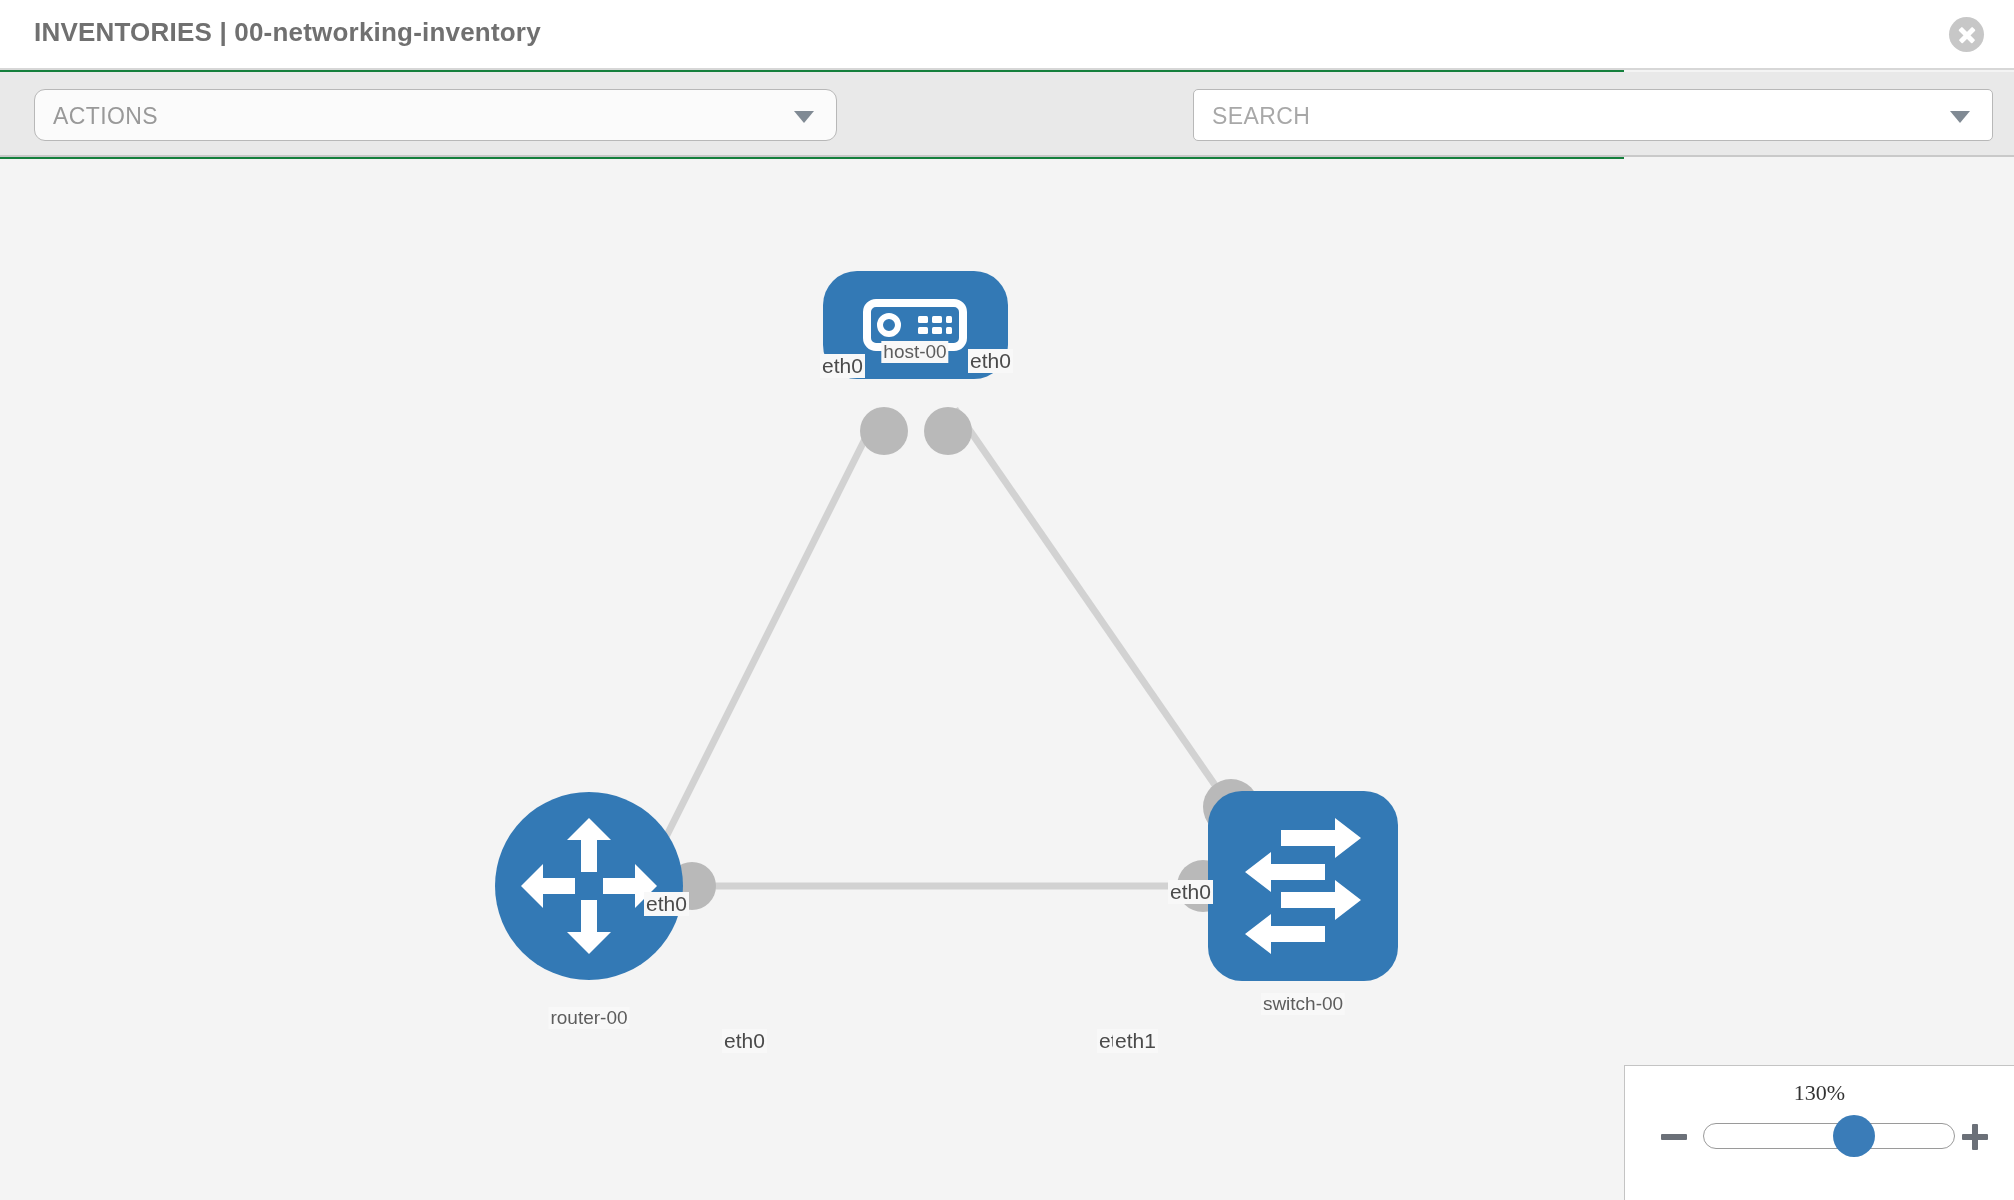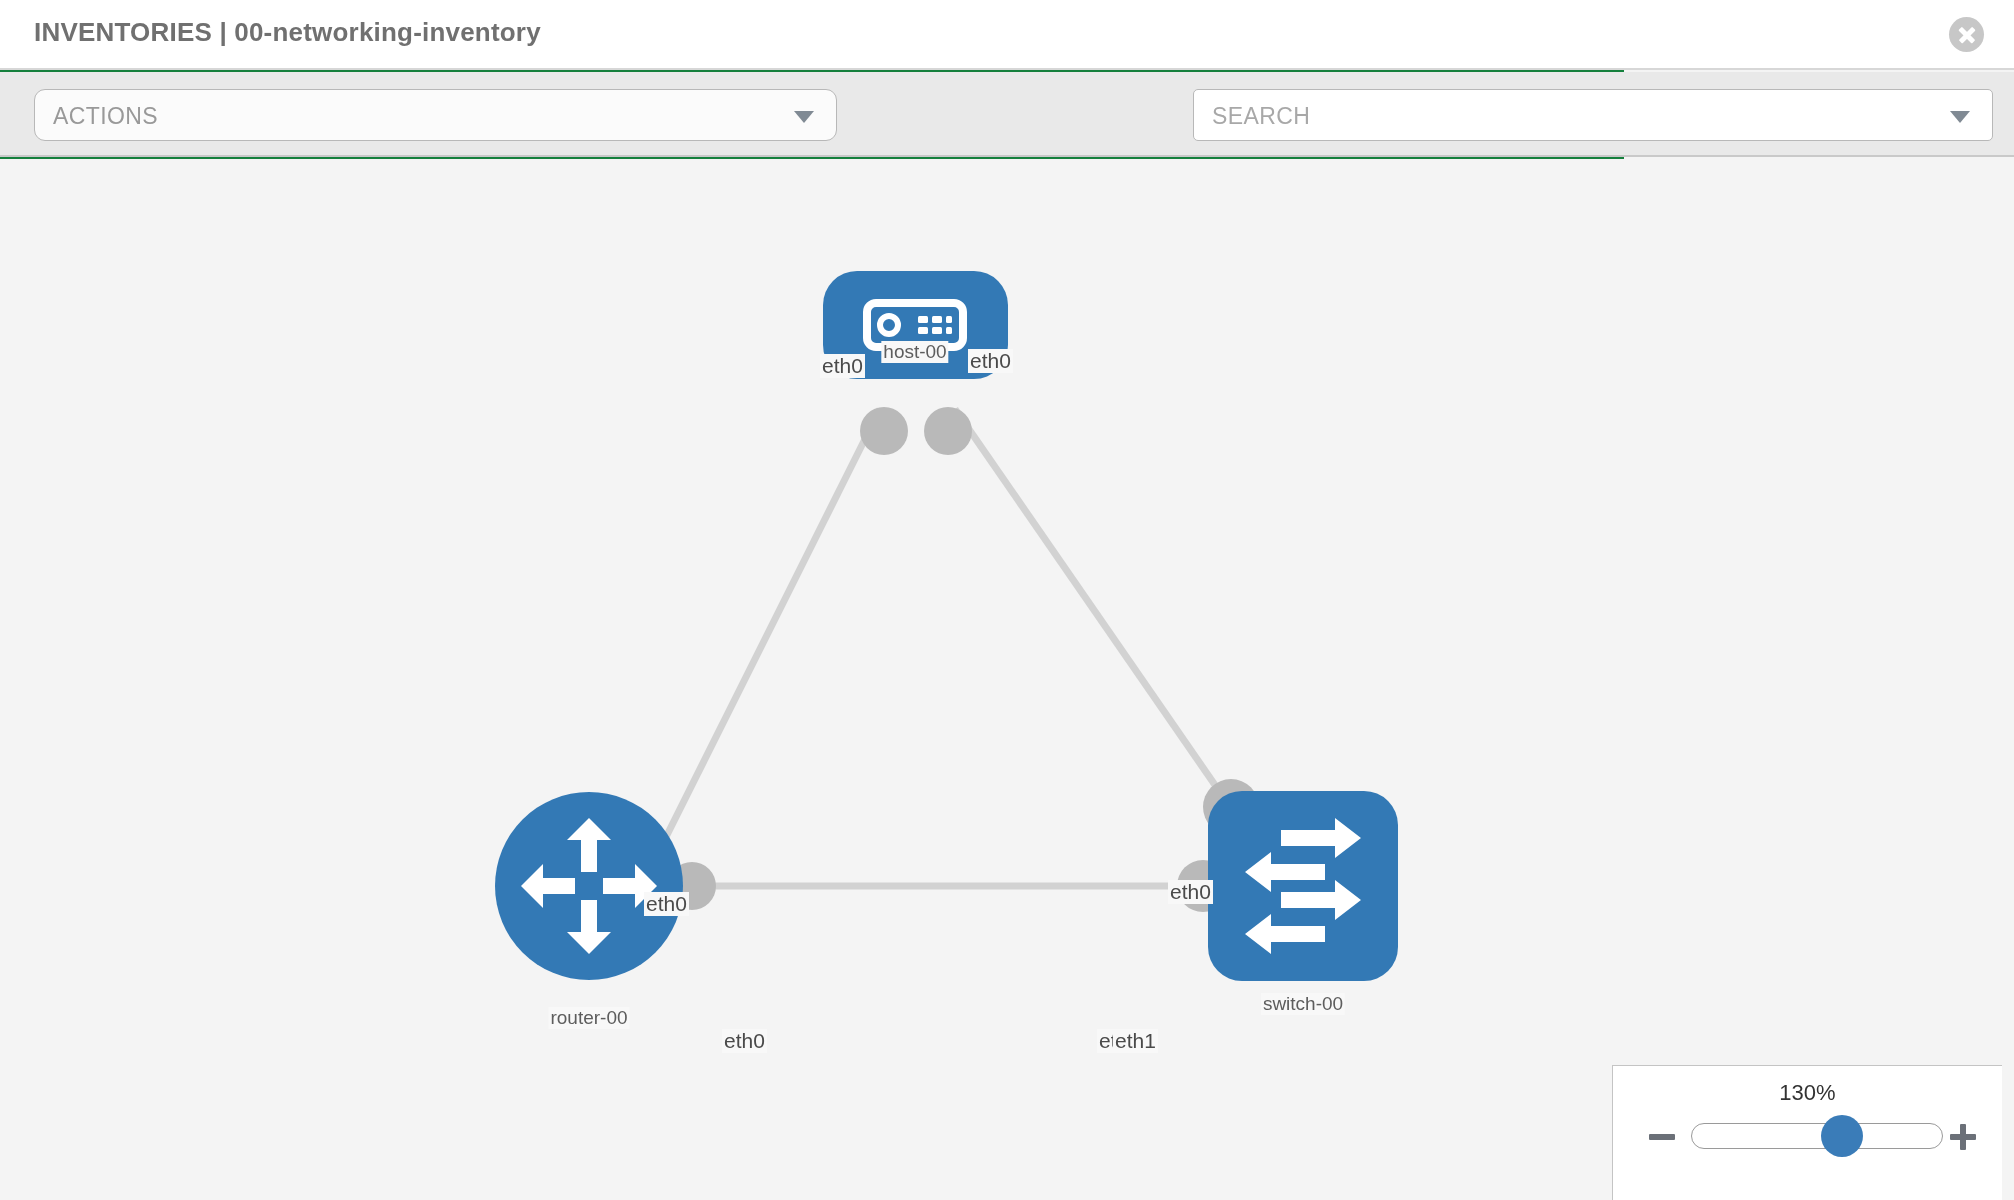--- a/index.html
+++ b/index.html
@@ -162,27 +162,28 @@
     font-size: 21px;
     color: #4a4a4a;
     background: #f8f8f8;
     white-space: nowrap;
     padding: 0 2px;
   }
 
   
   .zoom-panel {
     position: absolute;
-    right: 12px;
+    right: 0;
     bottom: 0;
     width: 390px;
     height: 135px;
     background: #ffffff;
     border-top: 1.5px solid #c4c4c4;
     border-left: 1.5px solid #c4c4c4;
+    font-family: Liberation Serif, serif;
   }
   .zoom-percent {
     position: absolute;
     top: 14px;
     left: 0; right: 0;
     text-align: center;
     font-size: 22px;
     color: #333333;
   }
   .zoom-minus, .zoom-plus {

